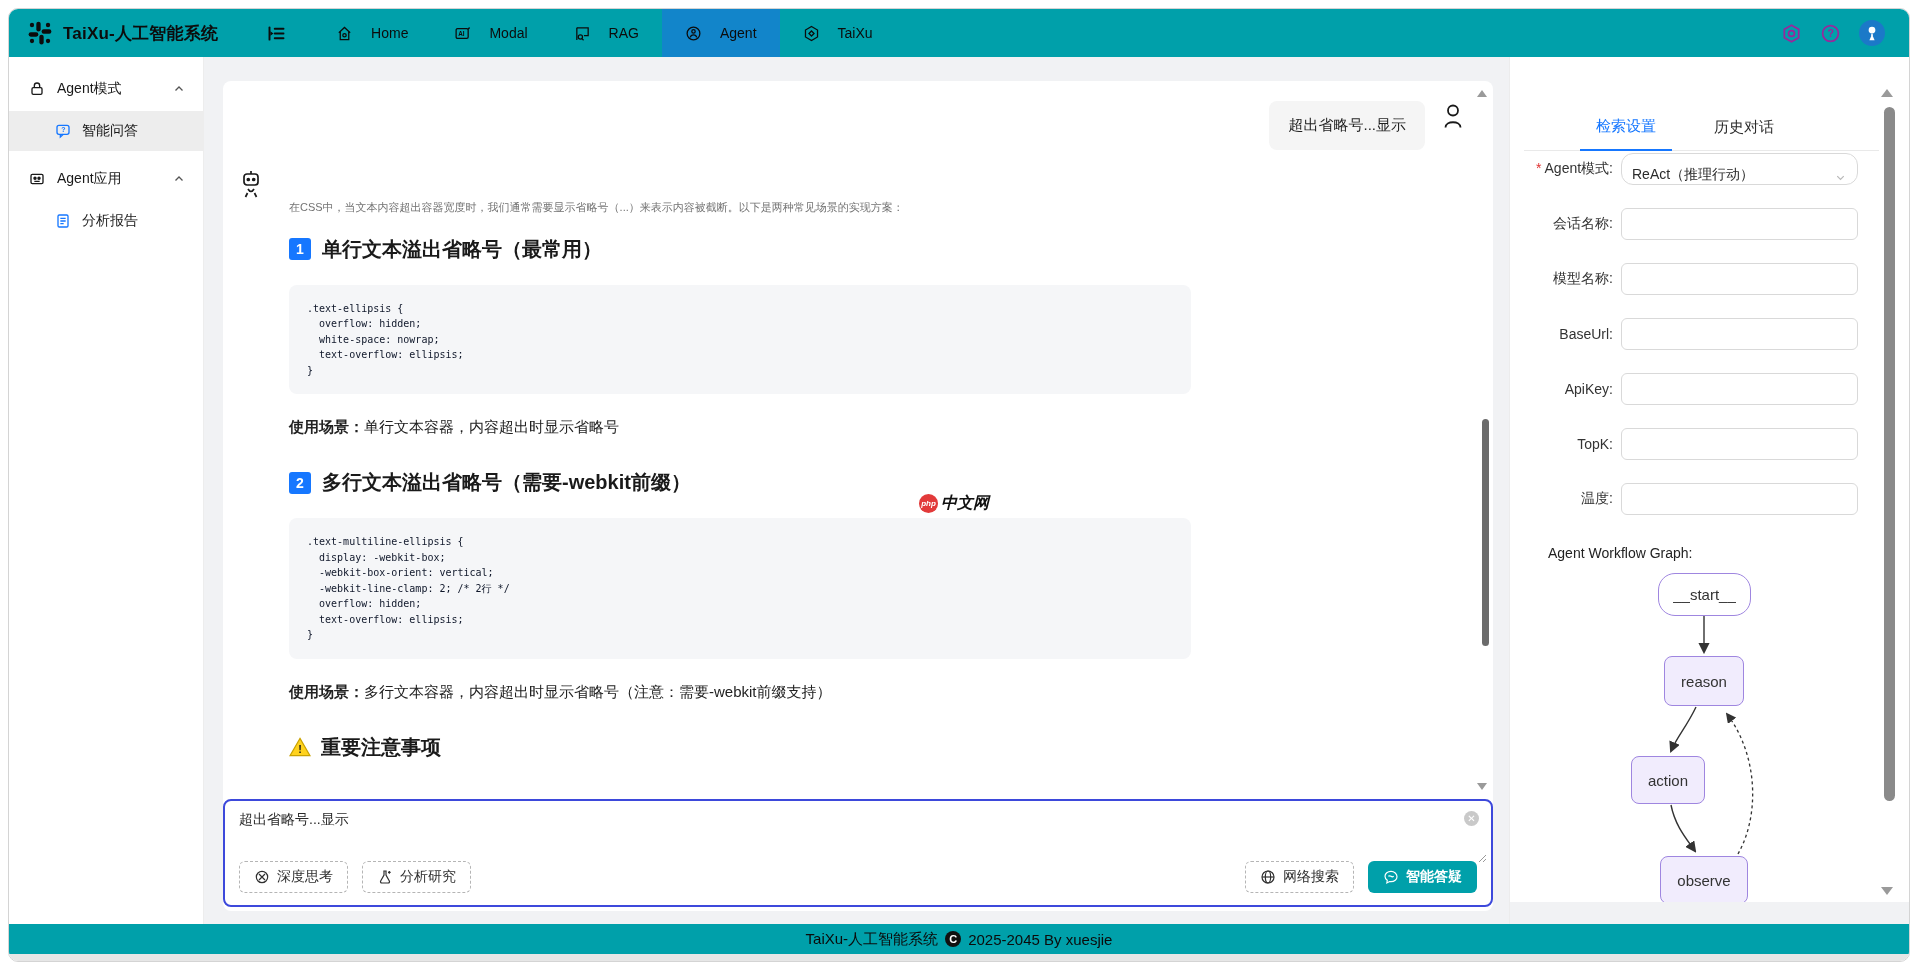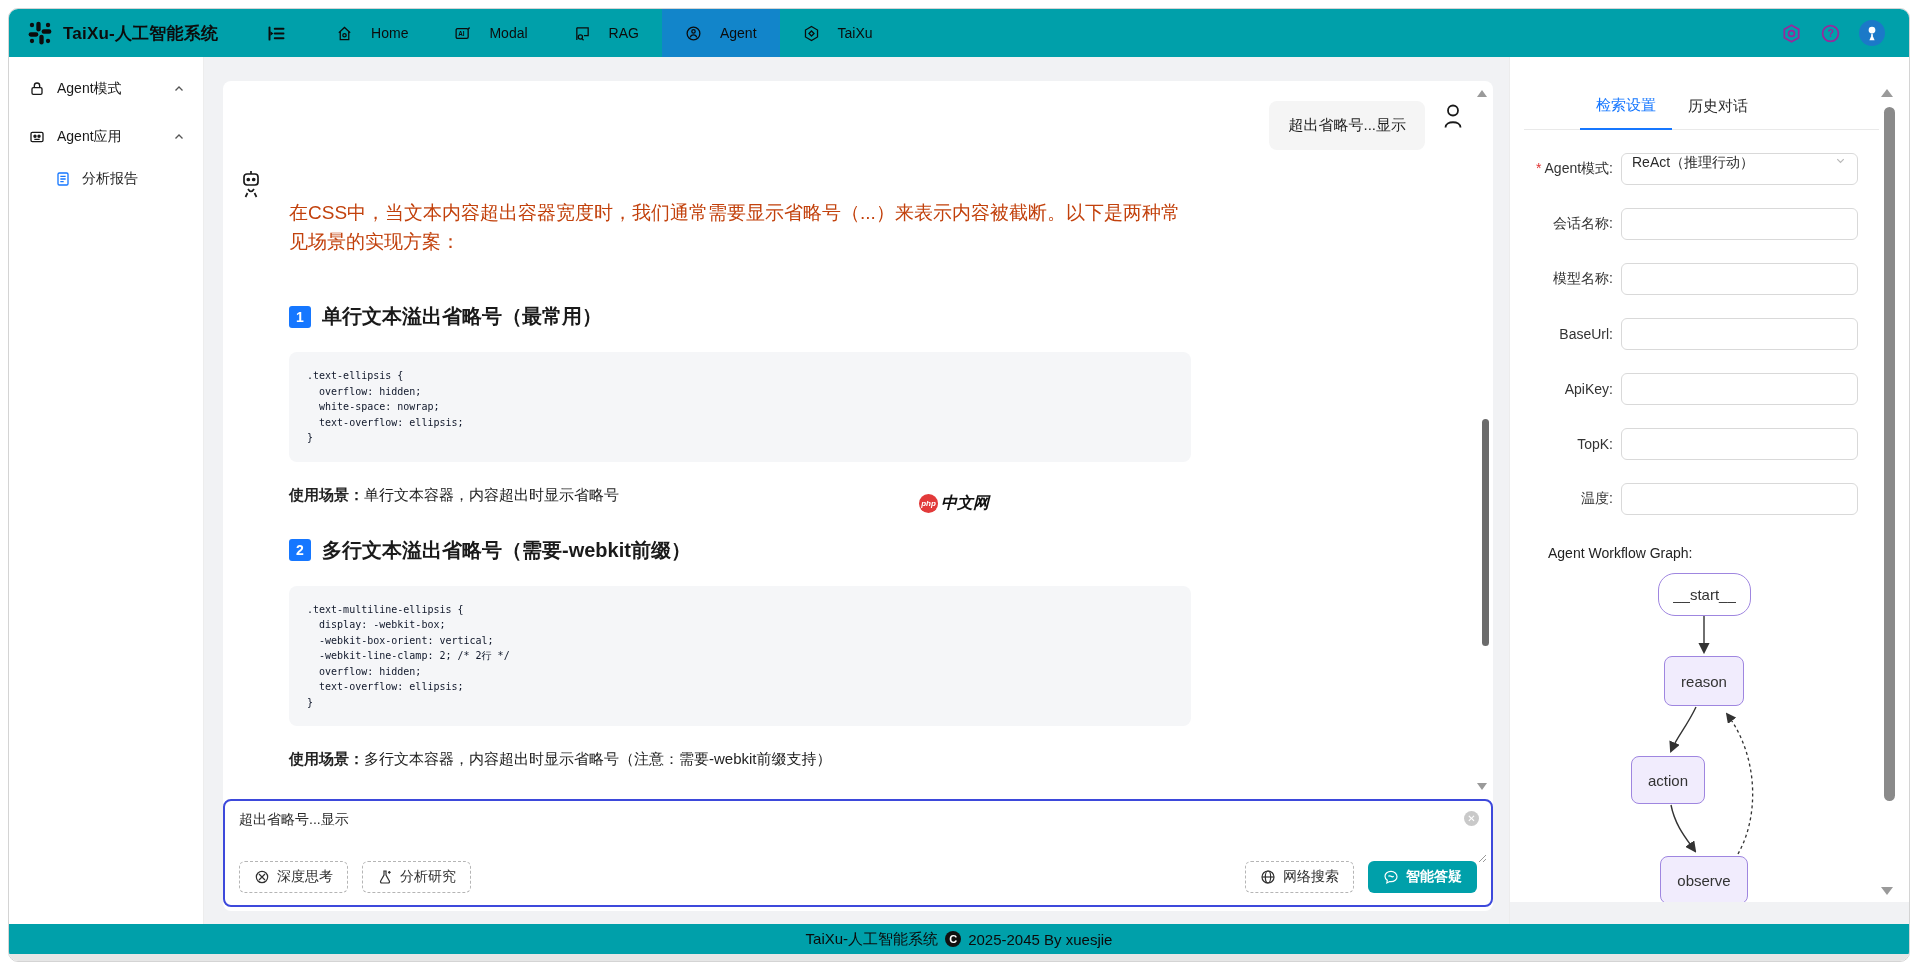--- a/index.html
+++ b/index.html
@@ -38,21 +38,21 @@
   
   .center { flex:1 1 auto; position:relative; background:#f1f2f4; min-width:0; }
   .chat-card { position:absolute; left:19px; right:16px; top:24px; bottom:13px; background:#fff; border-radius:8px; overflow:hidden; }
 
   .user-row { position:absolute; top:20px; right:28px; display:flex; gap:16px; align-items:flex-start; }
   .user-bubble { background:#f5f5f5; border-radius:8px; padding:15px 19px; font-size:15px; color:#1f1f1f; }
   .robot-wrap { position:absolute; left:16px; top:88px; }
 
   .doc { position:absolute; left:66px; top:118px; width:902px; }
   .doc-title { font-size:26px; font-weight:bold; margin-bottom:28px; letter-spacing:.3px; }
-  .doc-intro { font-size:19px; line-height:1.5; margin-bottom:47px; color:#c2410c; }
+  .doc-intro { font-size:11px; line-height:1.5; margin-bottom:20px; color:#737373; }
   .h2row { display:flex; align-items:center; gap:11px; font-size:20px; font-weight:bold; margin-bottom:22px; }
   .numbadge { width:22px; height:22px; background:#1677ff; color:#fff; border-radius:3px; font-size:14px; font-weight:bold;
               display:flex; align-items:center; justify-content:center; flex:0 0 22px; }
   .codeblock { background:#f5f6f8; border-radius:8px; padding:16px 18px; font-family:"DejaVu Sans Mono", monospace;
                font-size:10px; line-height:1.55; white-space:pre; color:#0f172a; margin-bottom:24px; }
   .usage { font-size:15px; margin-bottom:32px; color:#222; }
   .usage b { font-weight:bold; }
   .warn-row { display:flex; align-items:center; gap:10px; font-size:20px; font-weight:bold; margin-top:4px; }
   .php-mark { position:absolute; left:630px; top:294px; display:flex; align-items:center; gap:3px; }
   .php-circle { width:19px; height:19px; border-radius:50%; background:#e23a3a; color:#fff; font-size:8px; font-weight:bold;
@@ -76,31 +76,31 @@
   .resize-handle { position:absolute; right:4px; top:48px; cursor:nwse-resize; }
   .composer-toolbar { display:flex; align-items:center; gap:14px; padding:0 14px 12px 14px; }
   .tool-btn { display:flex; align-items:center; gap:7px; border:1px dashed #b5b5b5; border-radius:6px; padding:6px 14px;
               font-size:14px; color:#2f2f2f; background:#fff; cursor:pointer; }
   .web-btn { margin-left:auto; }
   .send-btn { display:flex; align-items:center; gap:7px; border:none; border-radius:6px; padding:7px 15px; font-size:14px;
               color:#fff; background:#00a0aa; cursor:pointer; font-weight:bold; }
 
   
   .panel { flex:0 0 400px; background:#fff; border-left:1px solid #ececec; position:relative; overflow:hidden; }
-  .tabs-row { position:absolute; top:0; left:14px; right:30px; height:73px; display:flex; align-items:flex-end;
-              padding-left:56px; border-bottom:1px solid #e9e9e9; }
+  .tabs-row { position:absolute; top:0; left:14px; right:30px; height:94px; display:flex; align-items:flex-end;
+              padding-left:56px; gap:26px; border-bottom:1px solid #e9e9e9; }
   .tab { padding:0 16px 13px 16px; font-size:15px; color:#2b2b2b; cursor:pointer; }
   .tab.active { color:#1677ff; border-bottom:2px solid #1677ff; margin-bottom:-1px; }
   .frow { position:absolute; left:6px; display:flex; align-items:center; height:32px; }
   .flabel { width:105px; text-align:right; font-size:14px; color:#333; padding-right:8px; white-space:nowrap; }
   .req { color:#e03030; margin-right:3px; }
   .finput { width:237px; height:32px; border:1px solid #d9d9d9; border-radius:6px; background:#fff; font-size:14px;
             padding:0 10px; outline:none; font-family:"Liberation Sans", sans-serif; }
-  .fselect { width:237px; height:32px; border:1px solid #d9d9d9; border-radius:6px; background:#fff; display:flex;
-             align-items:flex-start; padding:0 10px; font-size:14px; color:#2b2b2b; cursor:pointer; }
+  .fselect { width:237px; height:32px; border:1px solid #d9d9d9; border-radius:12px; background:#fff; display:flex;
+             align-items:flex-end; padding:0 10px; font-size:14px; color:#2b2b2b; cursor:pointer; }
   .fselect .chev { margin-left:auto; display:flex; }
   .graph-label { position:absolute; left:38px; top:488px; font-size:14px; color:#222; }
   .gnode { position:absolute; border:1.5px solid #9f86e0; background:#f1ecfd; border-radius:8px; display:flex;
            align-items:center; justify-content:center; font-size:15px; color:#333; }
   .gnode.start { border-radius:17px; background:#fff; }
   .panel-strip { position:absolute; left:0; right:0; bottom:0; height:22px; background:#f1f2f4; }
   .panel-sb-up, .panel-sb-down { position:absolute; right:16px; width:0; height:0; border-left:6px solid transparent;
                border-right:6px solid transparent; cursor:pointer; }
   .panel-sb-up { border-bottom:8px solid #9a9a9a; top:32px; }
   .panel-sb-down { border-top:8px solid #9a9a9a; top:830px; }
@@ -221,20 +221,30 @@
               <path d="M8 10 V7 a4 4 0 0 1 8 0 V10"></path>
           </svg>
         </span>
         <span class="glabel">Agent模式</span>
         <span class="side-chevron">
           <svg width="12" height="12" viewBox="0 0 24 24" fill="none" stroke="#555" stroke-width="2.6">
               <polyline points="5,15 12,8 19,15"></polyline>
             </svg>
         </span>
       </div>
+      <div class="side-item active">
+        <span style="display:flex">
+          <svg width="16" height="16" viewBox="0 0 24 24" fill="none" stroke="#1677ff" stroke-width="2">
+            <rect x="3" y="3.5" width="18" height="13.5" rx="3"></rect>
+              <path d="M8 17 V21 L12.5 17"></path>
+            <text x="9.2" y="14" font-size="10.5" font-weight="bold" fill="#1677ff" stroke="none">?</text>
+          </svg>
+        </span>
+        <span class="ilabel">智能问答</span>
+      </div>
       <div class="side-group" style="margin-top:8px;">
         <span style="display:flex">
           <svg width="16" height="16" viewBox="0 0 24 24" fill="none" stroke="#1a1a1a" stroke-width="2">
             <rect x="3" y="5" width="18" height="14" rx="2"></rect>
               <circle cx="9" cy="11" r="1.6" fill="#1a1a1a"></circle>
             <circle cx="15" cy="11" r="1.6" fill="#1a1a1a"></circle>
               <path d="M8 15.5 H16"></path>
           </svg>
         </span>
         <span class="glabel">Agent应用</span>

